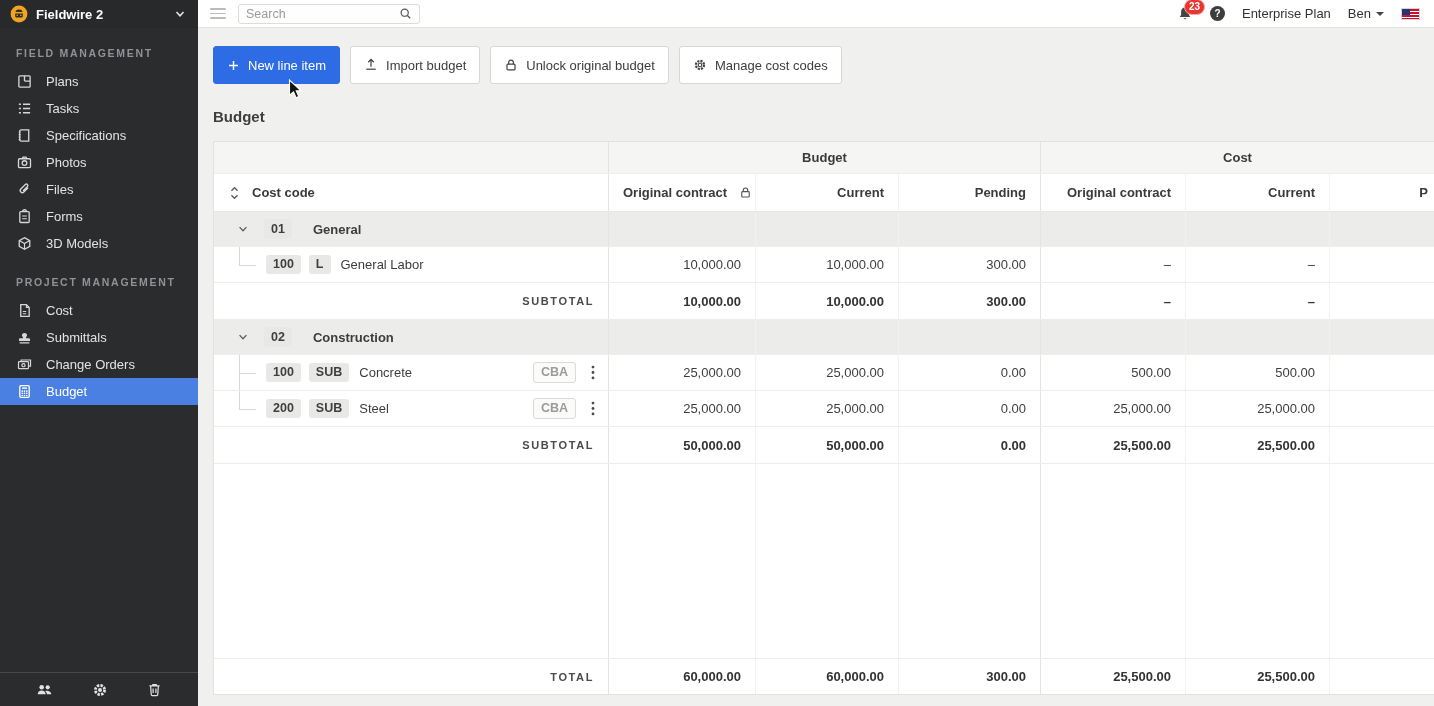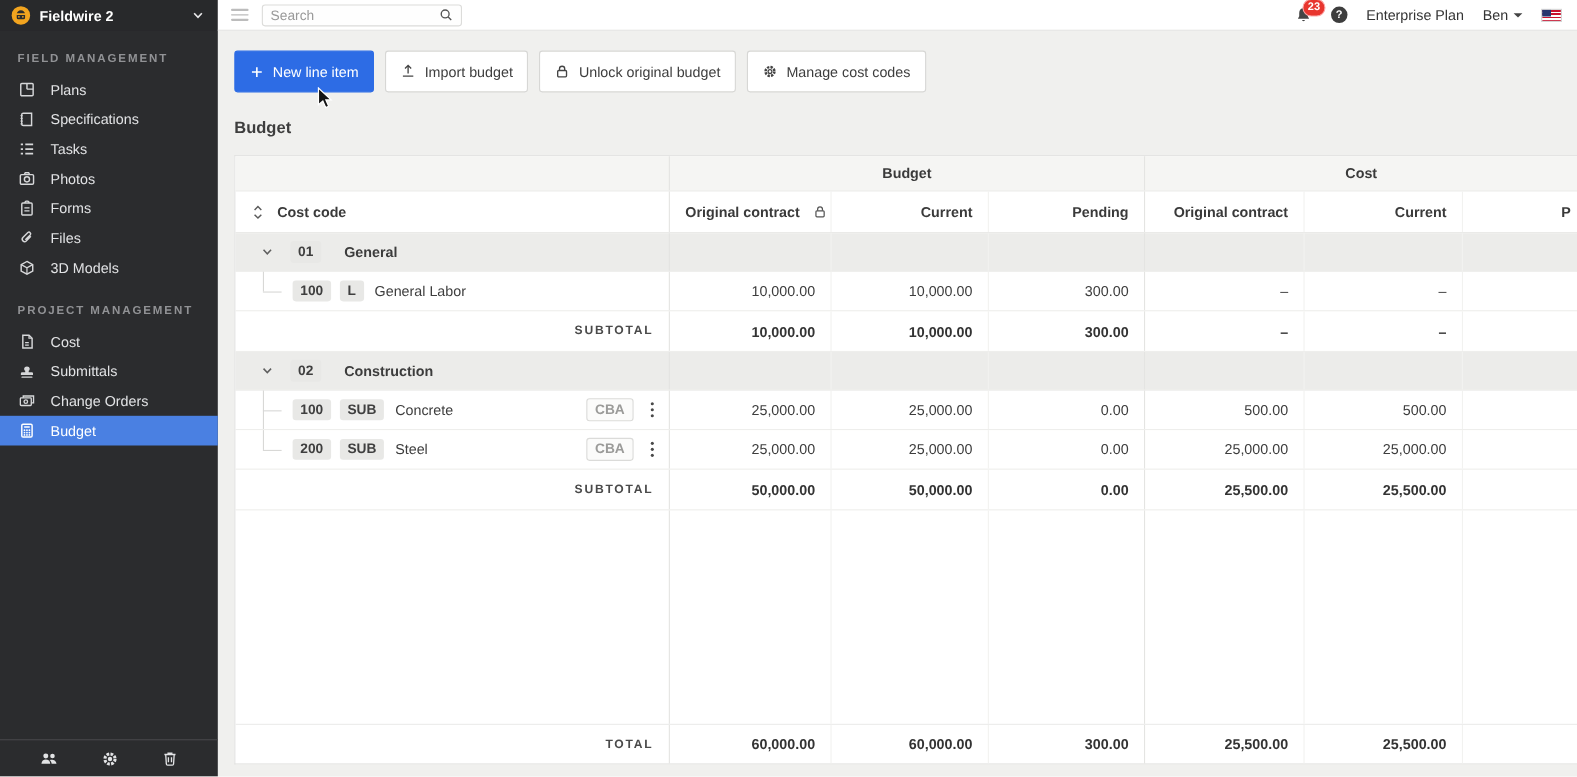--- a/index.html
+++ b/index.html
@@ -113,62 +113,62 @@
       <span class="side-icon">
           <svg width="15" height="15" viewBox="0 0 16 16" fill="none" stroke="currentColor" stroke-width="1.4">
             <rect x="2" y="2" width="12" height="12" rx="1"></rect>
             <path d="M8 2 v5.5 M8 7.5 H14"></path>
           </svg>
         </span>
       <span>Plans</span>
     </div>
     <div class="side-item">
       <span class="side-icon">
+          <svg width="15" height="15" viewBox="0 0 16 16" fill="none" stroke="currentColor" stroke-width="1.6">
+            <path d="M2 3.5 h2.2 M6.4 3.5 H14 M2 8 h2.2 M6.4 8 H14 M2 12.5 h2.2 M6.4 12.5 H14"></path>
+          </svg>
+        </span>
+      <span>Tasks</span>
+    </div>
+    <div class="side-item">
+      <span class="side-icon">
           <svg width="15" height="15" viewBox="0 0 16 16" fill="none" stroke="currentColor" stroke-width="1.4">
             <path d="M4.5 2 h8 v12 h-8 a1.6 1.6 0 0 1 -1.6 -1.6 v-8.8 A1.6 1.6 0 0 1 4.5 2 Z"></path>
             <path d="M1.8 4.3 h2 M1.8 7 h2 M1.8 9.7 h2 M1.8 12.4 h2" stroke-width="1.2"></path>
           </svg>
         </span>
       <span>Specifications</span>
-    </div>
-    <div class="side-item">
-      <span class="side-icon">
-          <svg width="15" height="15" viewBox="0 0 16 16" fill="none" stroke="currentColor" stroke-width="1.6">
-            <path d="M2 3.5 h2.2 M6.4 3.5 H14 M2 8 h2.2 M6.4 8 H14 M2 12.5 h2.2 M6.4 12.5 H14"></path>
-          </svg>
-        </span>
-      <span>Tasks</span>
     </div>
     <div class="side-item">
       <span class="side-icon">
           <svg width="15" height="15" viewBox="0 0 16 16" fill="none" stroke="currentColor" stroke-width="1.4">
             <rect x="1.6" y="4" width="12.8" height="9.4" rx="1.2"></rect>
             <circle cx="8" cy="8.6" r="2.5"></circle>
             <path d="M5.4 4 l1-1.8 h3.2 l1 1.8"></path>
           </svg>
         </span>
       <span>Photos</span>
     </div>
     <div class="side-item">
       <span class="side-icon">
           <svg width="15" height="15" viewBox="0 0 16 16" fill="none" stroke="currentColor" stroke-width="1.4">
+            <path d="M11.8 6.2 L7.3 10.7 a2.3 2.3 0 0 1 -3.25 -3.25 L8.9 2.6 a1.6 1.6 0 0 1 2.26 2.26 L6.4 9.6"></path>
+          </svg>
+        </span>
+      <span>Files</span>
+    </div>
+    <div class="side-item">
+      <span class="side-icon">
+          <svg width="15" height="15" viewBox="0 0 16 16" fill="none" stroke="currentColor" stroke-width="1.4">
             <rect x="3" y="2.8" width="10" height="11.6" rx="1"></rect>
             <path d="M6 2.8 a2 2 0 0 1 4 0"></path>
             <path d="M5.5 7.4 h5 M5.5 10.4 h5" stroke-width="1.2"></path>
           </svg>
         </span>
       <span>Forms</span>
-    </div>
-    <div class="side-item">
-      <span class="side-icon">
-          <svg width="15" height="15" viewBox="0 0 16 16" fill="none" stroke="currentColor" stroke-width="1.4">
-            <path d="M11.8 6.2 L7.3 10.7 a2.3 2.3 0 0 1 -3.25 -3.25 L8.9 2.6 a1.6 1.6 0 0 1 2.26 2.26 L6.4 9.6"></path>
-          </svg>
-        </span>
-      <span>Files</span>
     </div>
     <div class="side-item">
       <span class="side-icon">
           <svg width="15" height="15" viewBox="0 0 16 16" fill="none" stroke="currentColor" stroke-width="1.4">
             <path d="M8 1.8 L13.6 4.9 v6.2 L8 14.2 L2.4 11.1 V4.9 Z"></path>
             <path d="M2.4 4.9 L8 8 l5.6 -3.1 M8 8 v6.2" stroke-width="1.2"></path>
           </svg>
         </span>
       <span>3D Models</span>
     </div>

